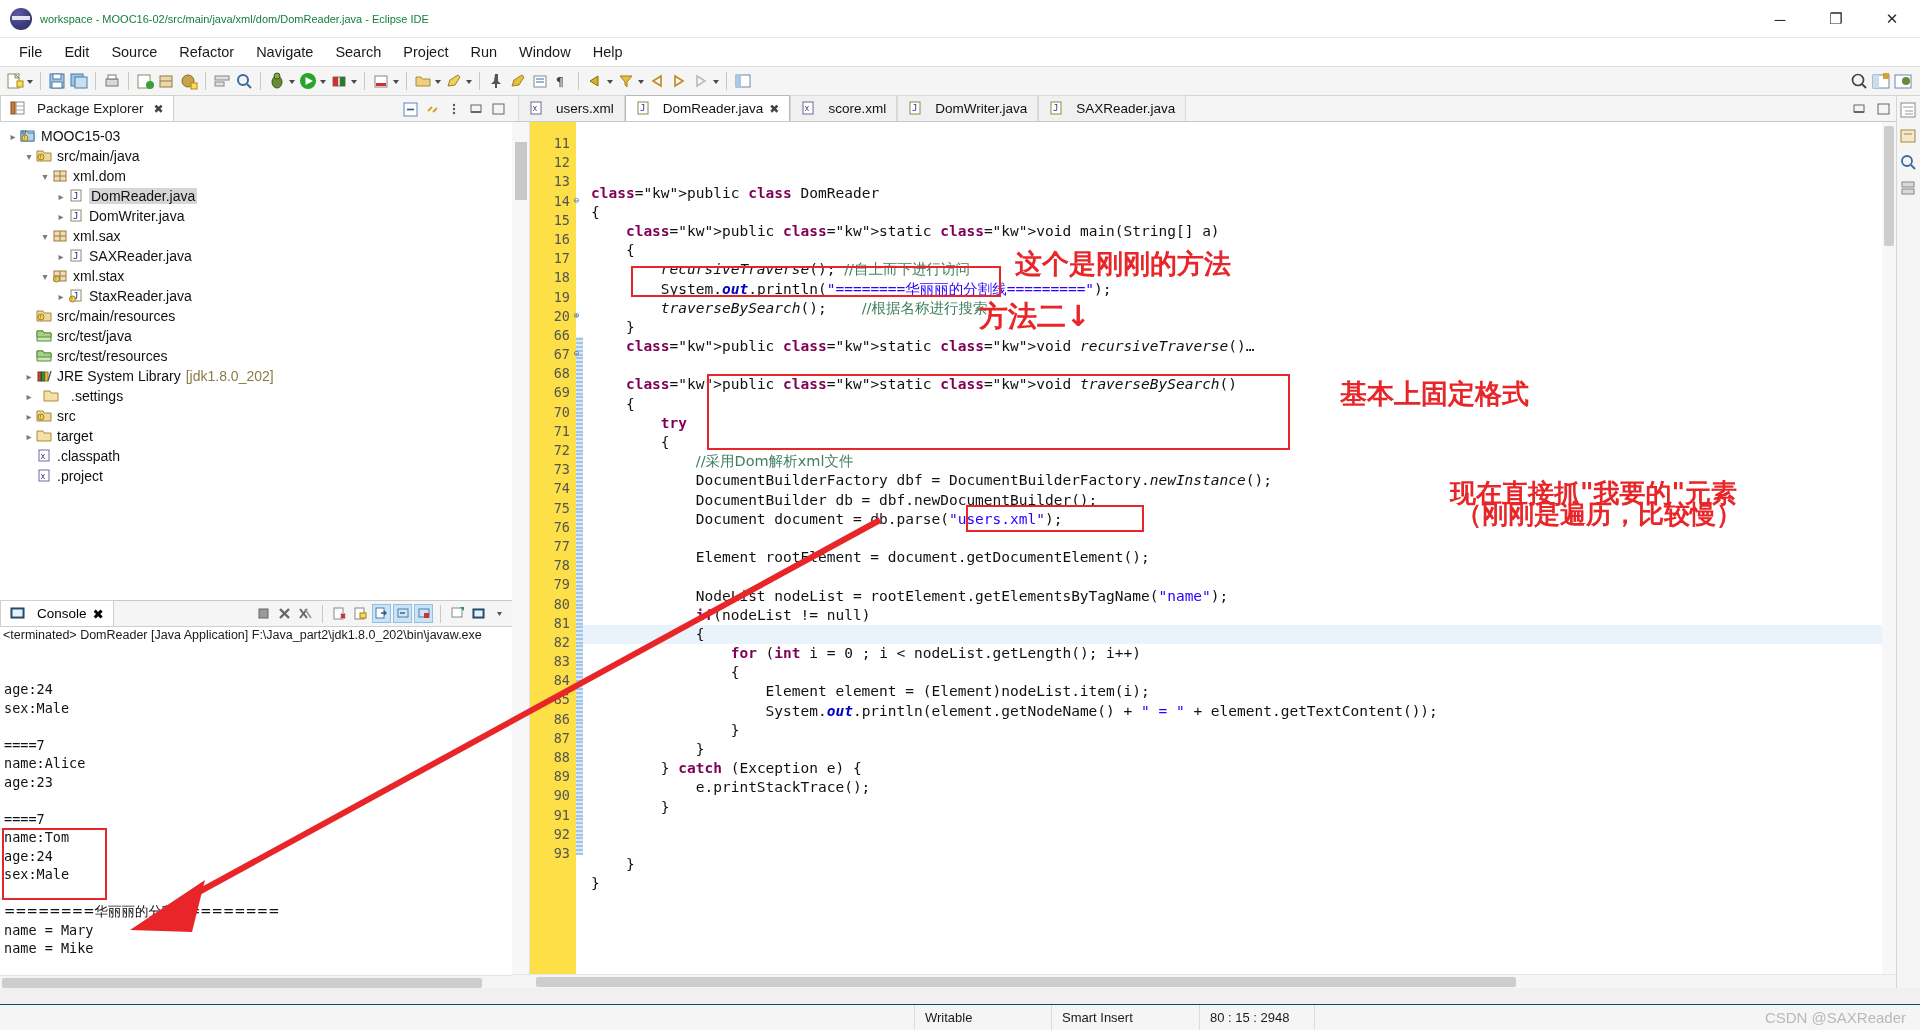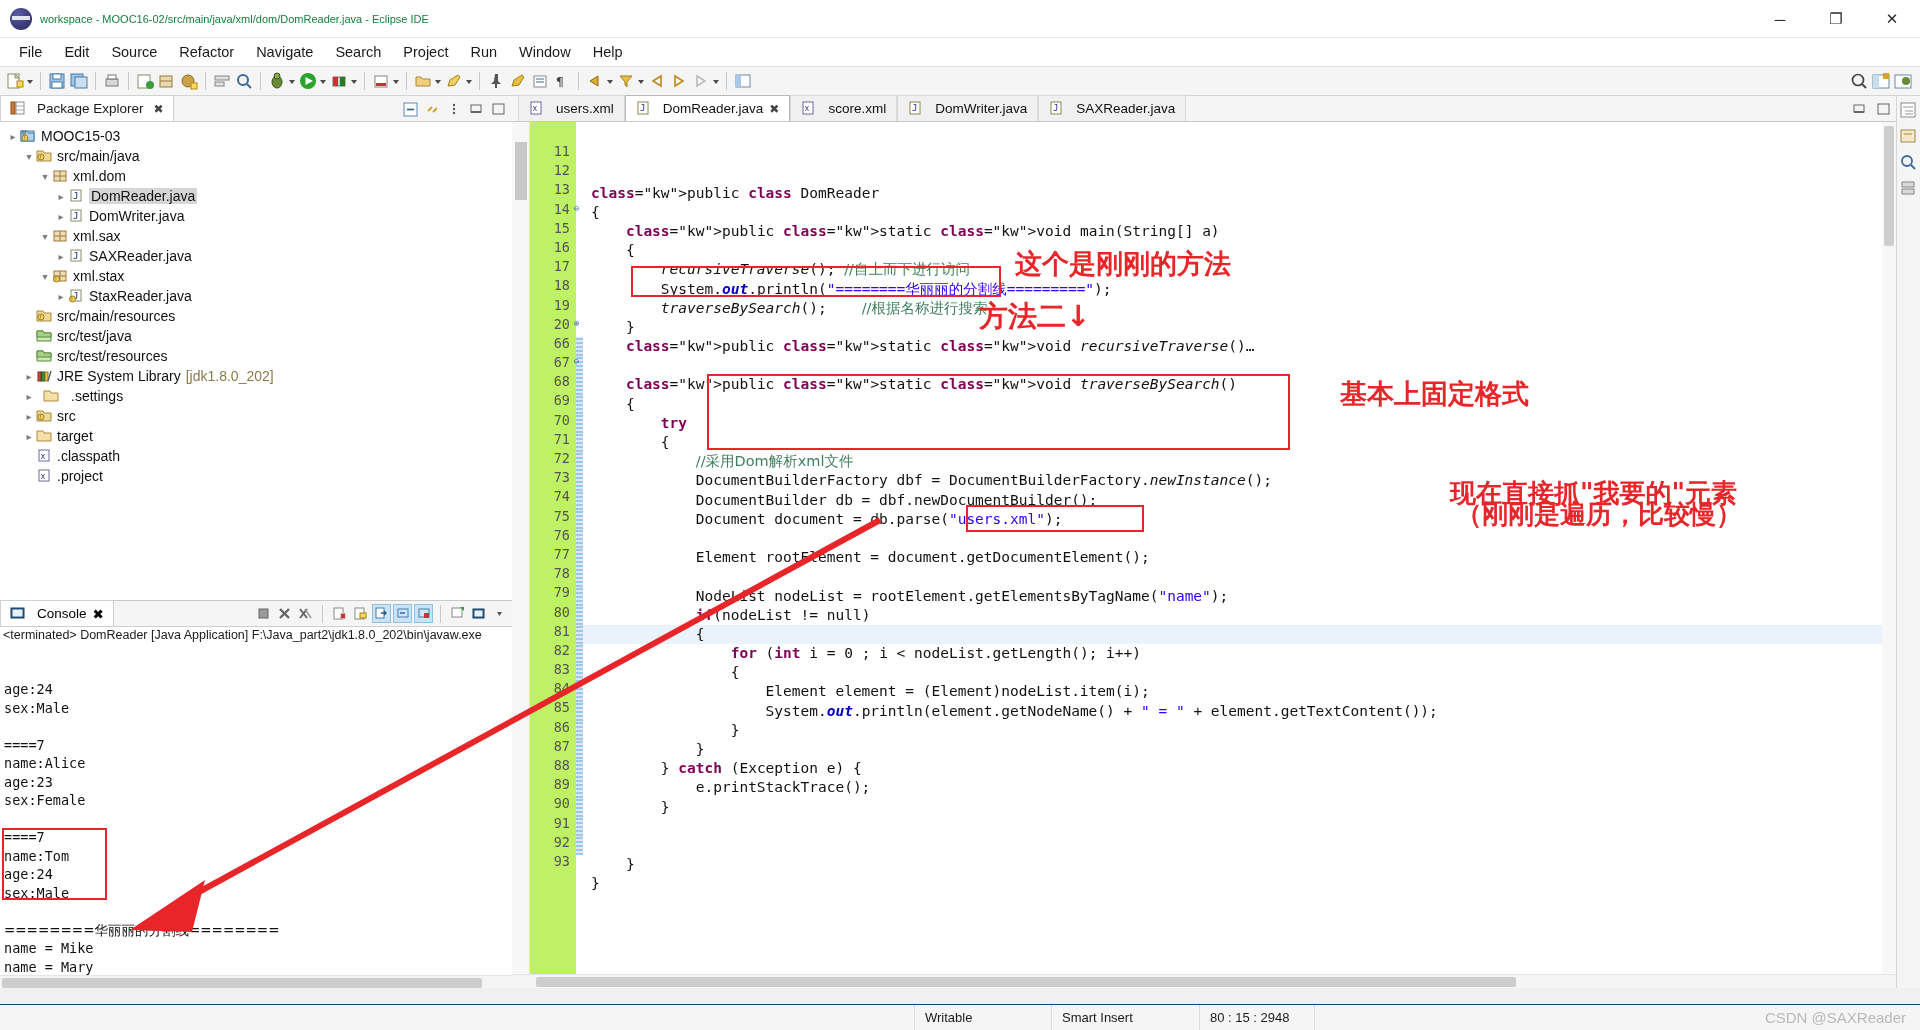--- a/index.html
+++ b/index.html
@@ -107,23 +107,23 @@
     display: flex; align-items: center; gap: 6px; height: 26px; padding: 0 10px;
     font-size: 13.5px; color: #111; background: #f0f0f0; border: 1px solid #d8d8d8; border-bottom: none;
   }
   .ed-tab.active { background: #ffffff; border-color: #b8b8b8; }
   .ed-tab .x { font-size: 12px; color: #444; }
   .ed-right-btns { position: absolute; right: 4px; bottom: 4px; display: flex; gap: 6px; }
 
   .ed-body { flex: 1; display: flex; position: relative; overflow: hidden; }
   .ed-leftruler { width: 18px; background: #f7f7f7; border-right: 1px solid #e2e2e2; position: relative; }
   .gutter {
-    width: 46px; background: #bef264; text-align: right; padding-right: 6px;
+    width: 46px; background: #fde047; text-align: right; padding-right: 6px;
     font-family: "DejaVu Sans Mono", monospace; font-size: 13.5px; line-height: 19.2px;
-    color: #555; padding-top: 20px; position: relative; flex: none;
+    color: #555; padding-top: 12px; position: relative; flex: none;
   }
   .gutter .gl { position: relative; height: 19.2px; }
   .gutter .fold {
     position: absolute; right: -11px; top: 4px; width: 9px; height: 9px;
     font-size: 9px; line-height: 9px; color: #3b6ea5; text-align: center;
   }
   .changebar { width: 7px; background: #ffffff; flex: none; padding-top: 4px; }
   .changebar .seg { width: 7px; }
   .code {
     flex: 1; font-family: "DejaVu Sans Mono", monospace; font-size: 14.5px; line-height: 19.2px;
@@ -706,21 +706,21 @@
               </span>
             <span class="cbtn">
                 <svg width="9" height="15">
                   <polygon points="2,6 7,6 4.5,10" fill="#555"></polygon>
                 </svg>
               </span>
           </div>
         </div>
         <div class="console-sub">&lt;terminated&gt; DomReader [Java Application] F:\Java_part2\jdk1.8.0_202\bin\javaw.exe</div>
         <div class="console-out">
-          <div id="console-text"><div>age:24</div><div>sex:Male</div><div>&nbsp;</div><div>====7</div><div>name:Alice</div><div>age:23</div><div>sex:Female</div><div>&nbsp;</div><div>====7</div><div>name:Tom</div><div>age:24</div><div>sex:Male</div><div>&nbsp;</div><div class="cn">========华丽丽的分割线========</div><div>name = Mike</div><div>name = Mary</div></div>
+          <div id="console-text"><div>age:24</div><div>sex:Male</div><div>&nbsp;</div><div>====7</div><div>name:Alice</div><div>age:23</div><div>&nbsp;</div><div>====7</div><div>name:Tom</div><div>age:24</div><div>sex:Male</div><div>&nbsp;</div><div class="cn">========华丽丽的分割线========</div><div>name = Mary</div><div>name = Mike</div></div>
           
           <div class="anno rbox" style="left:2px; top:185px; width:105px; height:72px;"></div>
         </div>
         <div class="hscroll" style="height:13px">
           <div class="thumb" style="left:2px; width:480px;"></div>
         </div>
       </div>
     </div>
 
     <div class="editor-area">

